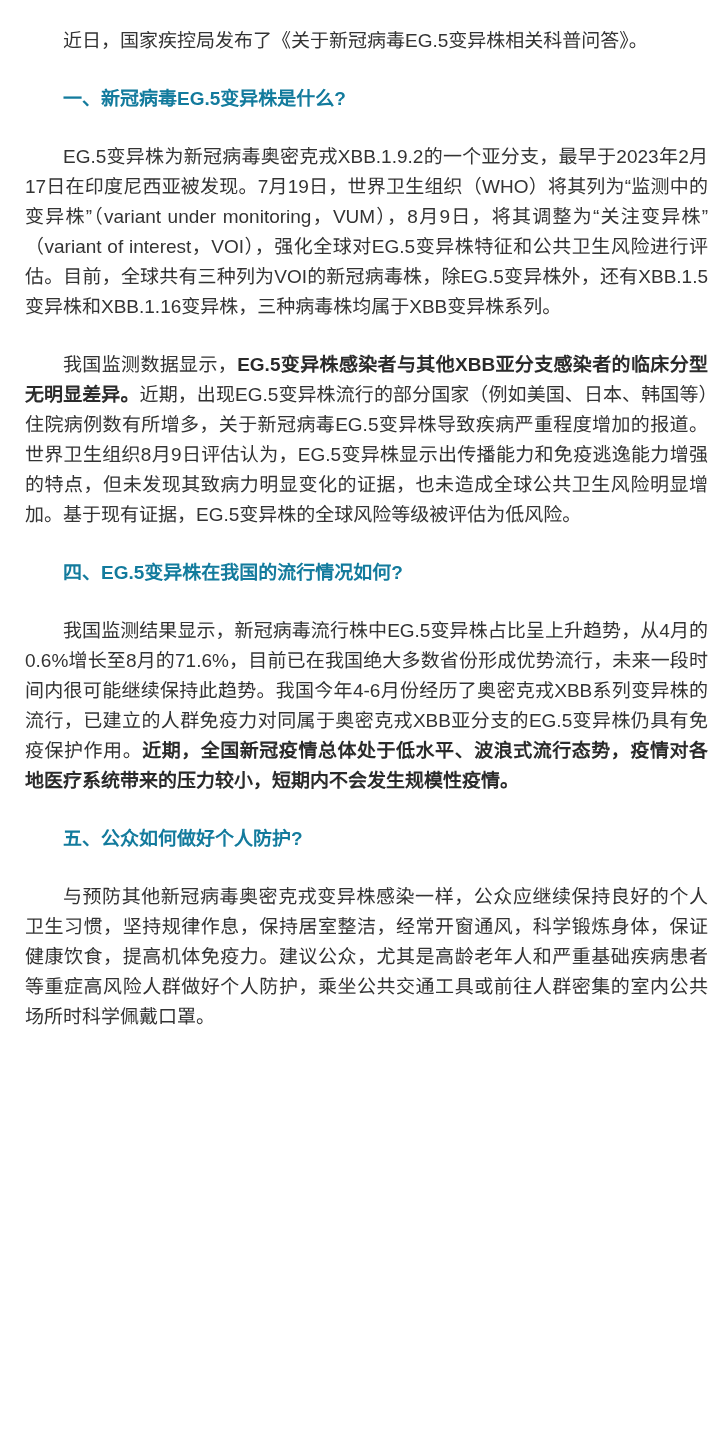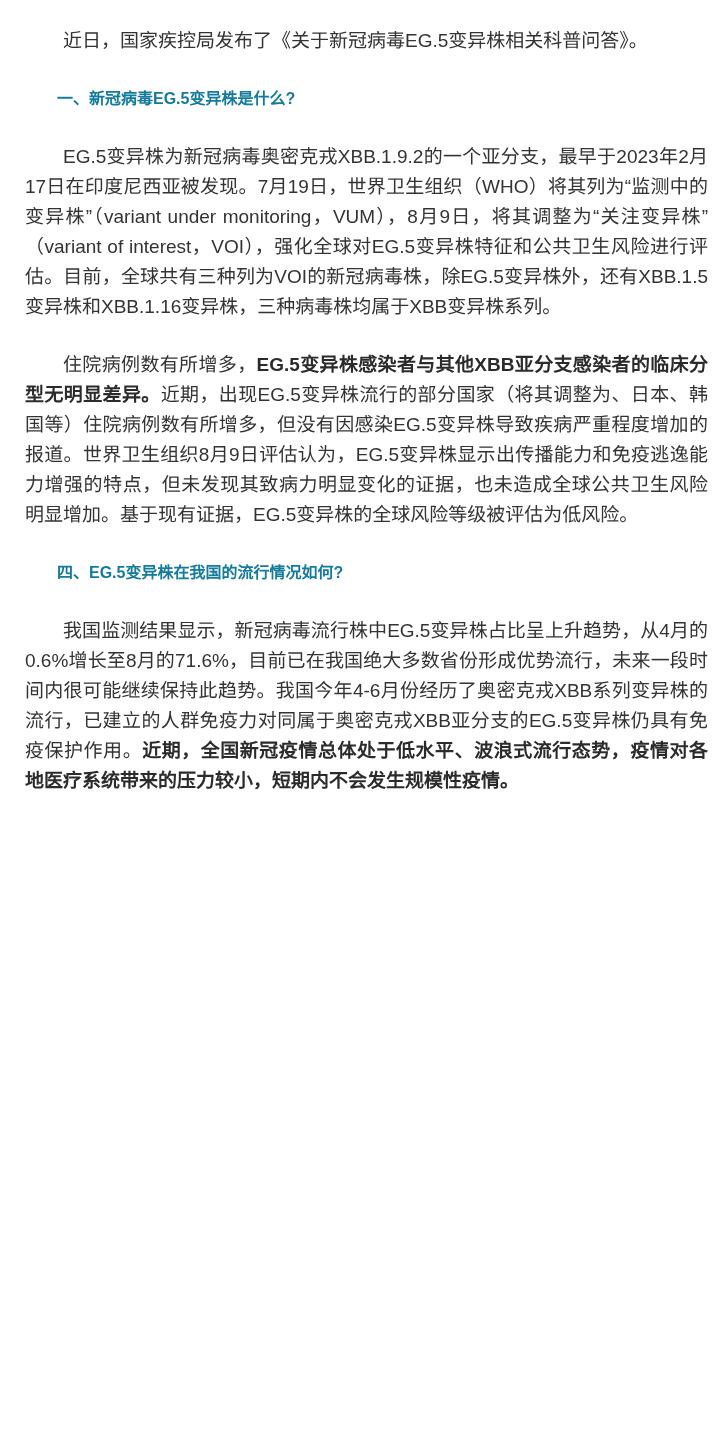--- a/index.html
+++ b/index.html
@@ -30,44 +30,46 @@
     font-weight: 400;
     color: #333333;
   }
   .para strong {
     font-weight: 700;
     color: #2b2b2b;
   }
   .heading {
     margin: 0 0 28px 0;
     text-indent: 2em;
-    font-size: 16px;
+    font-size: 19px;
     line-height: 30px;
     font-weight: 700;
     color: #137b9d;
   }
 </style>
 </head>
 <body>
 
 <div class="page">
   <div class="article">
 
     <p class="para"><span>近日，国家疾控局发布了《关于新冠病毒EG.5变异株相关科普问答》。</span></p>
 
     <h2 class="heading"><span>一、新冠病毒EG.5变异株是什么?</span></h2>
 
     <p class="para"><span>EG.5变异株为新冠病毒奥密克戎XBB.1.9.2的一个亚分支，最早于2023年2月17日在印度尼西亚被发现。7月19日，世界卫生组织（WHO）将其列为“监测中的变异株”（variant under monitoring，VUM），8月9日，将其调整为“关注变异株”（variant of interest，VOI），强化全球对EG.5变异株特征和公共卫生风险进行评估。目前，全球共有三种列为VOI的新冠病毒株，除EG.5变异株外，还有XBB.1.5变异株和XBB.1.16变异株，三种病毒株均属于XBB变异株系列。</span></p>
 
 
 
-    <p class="para"><span>住院病例数有所增多，</span><strong>EG.5变异株感染者与其他XBB亚分支感染者的临床分型无明显差异。</strong><span>近期，出现EG.5变异株流行的部分国家（将其调整为、日本、韩国等）住院病例数有所增多，但没有因感染EG.5变异株导致疾病严重程度增加的报道。世界卫生组织8月9日评估认为，EG.5变异株显示出传播能力和免疫逃逸能力增强的特点，但未发现其致病力明显变化的证据，也未造成全球公共卫生风险明显增加。基于现有证据，EG.5变异株的全球风险等级被评估为低风险。</span></p>
+    <p class="para"><span>我国监测数据显示，</span><strong>EG.5变异株感染者与其他XBB亚分支感染者的临床分型无明显差异。</strong><span>近期，出现EG.5变异株流行的部分国家（例如美国、日本、韩国等）住院病例数有所增多，关于新冠病毒EG.5变异株导致疾病严重程度增加的报道。世界卫生组织8月9日评估认为，EG.5变异株显示出传播能力和免疫逃逸能力增强的特点，但未发现其致病力明显变化的证据，也未造成全球公共卫生风险明显增加。基于现有证据，EG.5变异株的全球风险等级被评估为低风险。</span></p>
 
 
 
     <h2 class="heading"><span>四、EG.5变异株在我国的流行情况如何?</span></h2>
 
     <p class="para"><span>我国监测结果显示，新冠病毒流行株中EG.5变异株占比呈上升趋势，从4月的0.6%增长至8月的71.6%，目前已在我国绝大多数省份形成优势流行，未来一段时间内很可能继续保持此趋势。我国今年4-6月份经历了奥密克戎XBB系列变异株的流行，已建立的人群免疫力对同属于奥密克戎XBB亚分支的EG.5变异株仍具有免疫保护作用。</span><strong>近期，全国新冠疫情总体处于低水平、波浪式流行态势，疫情对各地医疗系统带来的压力较小，短期内不会发生规模性疫情。</strong></p>
 
+    <h2 class="heading"><span>五、公众如何做好个人防护?</span></h2>
 
+    <p class="para"><span>与预防其他新冠病毒奥密克戎变异株感染一样，公众应继续保持良好的个人卫生习惯，坚持规律作息，保持居室整洁，经常开窗通风，科学锻炼身体，保证健康饮食，提高机体免疫力。建议公众，尤其是高龄老年人和严重基础疾病患者等重症高风险人群做好个人防护，乘坐公共交通工具或前往人群密集的室内公共场所时科学佩戴口罩。</span></p>
 
   </div>
 </div>
 
 </body></html>

